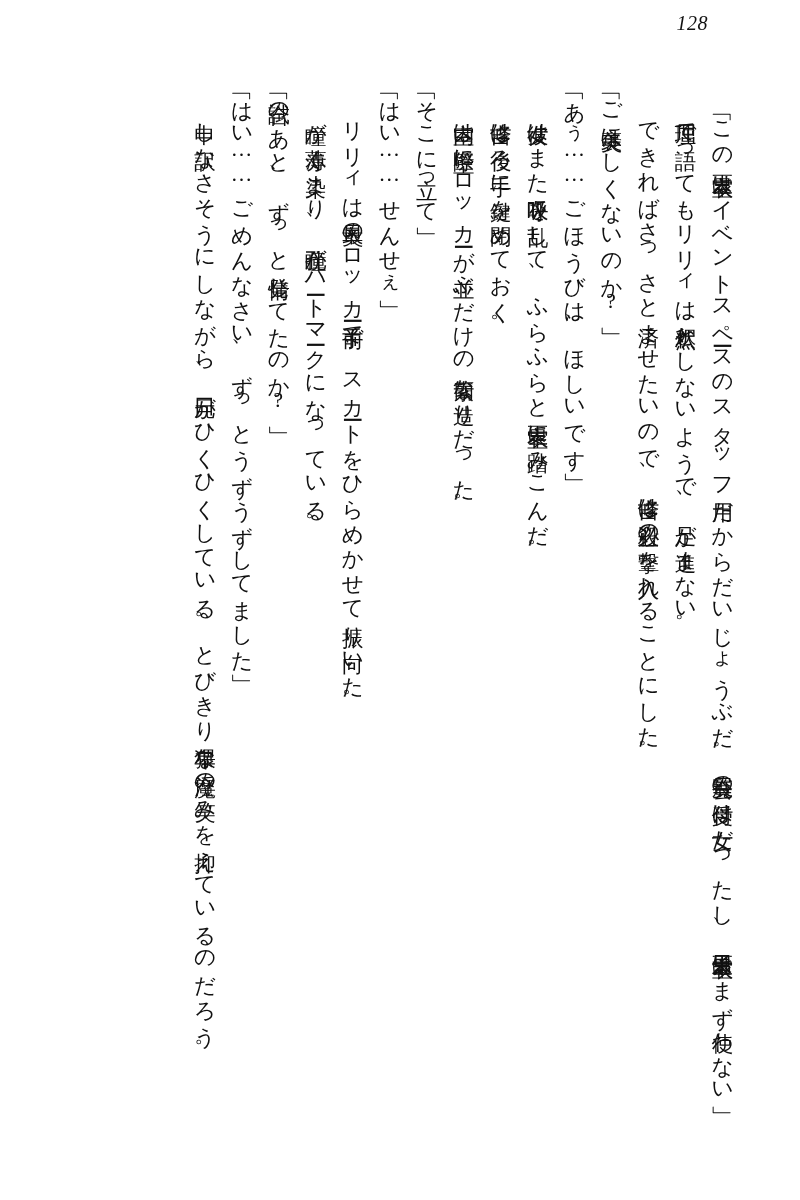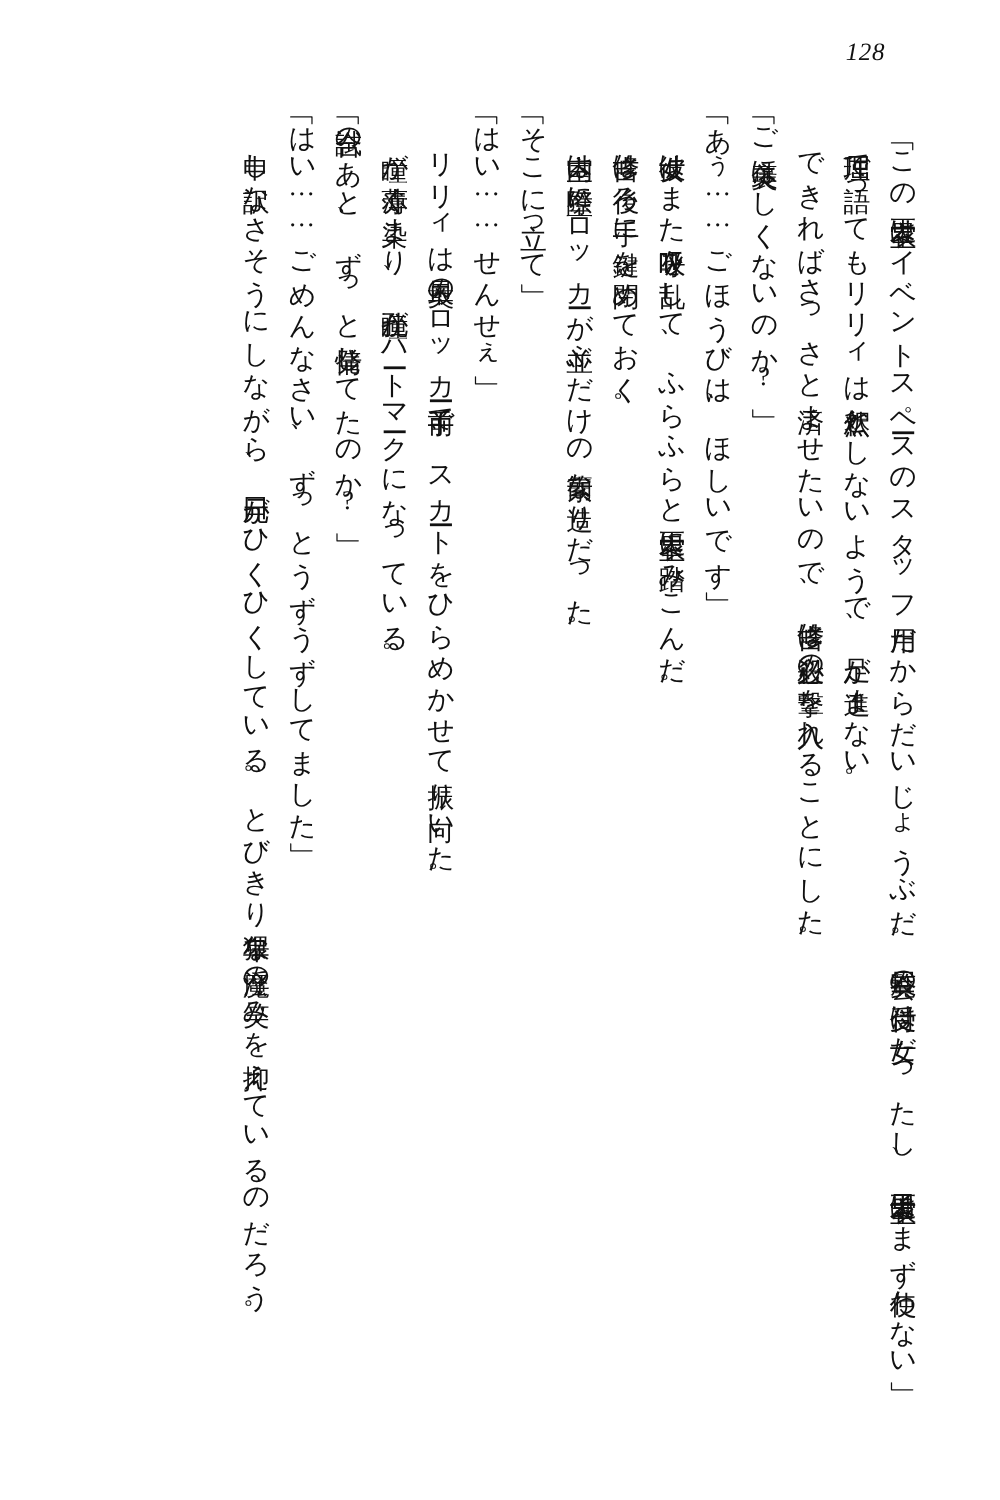--- a/index.html
+++ b/index.html
@@ -15,21 +15,21 @@
     position: relative;
     overflow: hidden;
   }
   .page {
     position: absolute;
     inset: 0;
     background: #ffffff;
   }
   .page-number {
     position: absolute;
-    top: 31px;
+    top: 12px;
     right: 92px;
     font-size: 20px;
     font-style: italic;
     font-family: "Liberation Serif", "DejaVu Serif", serif;
     color: #111111;
     letter-spacing: 0.5px;
   }
   .vtext {
     position: absolute;
     top: 86px;

